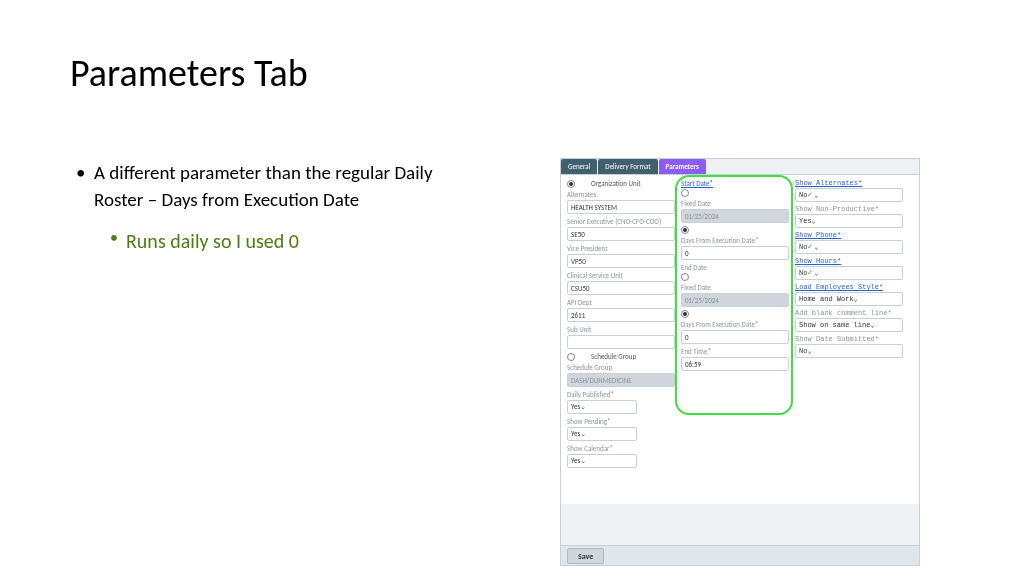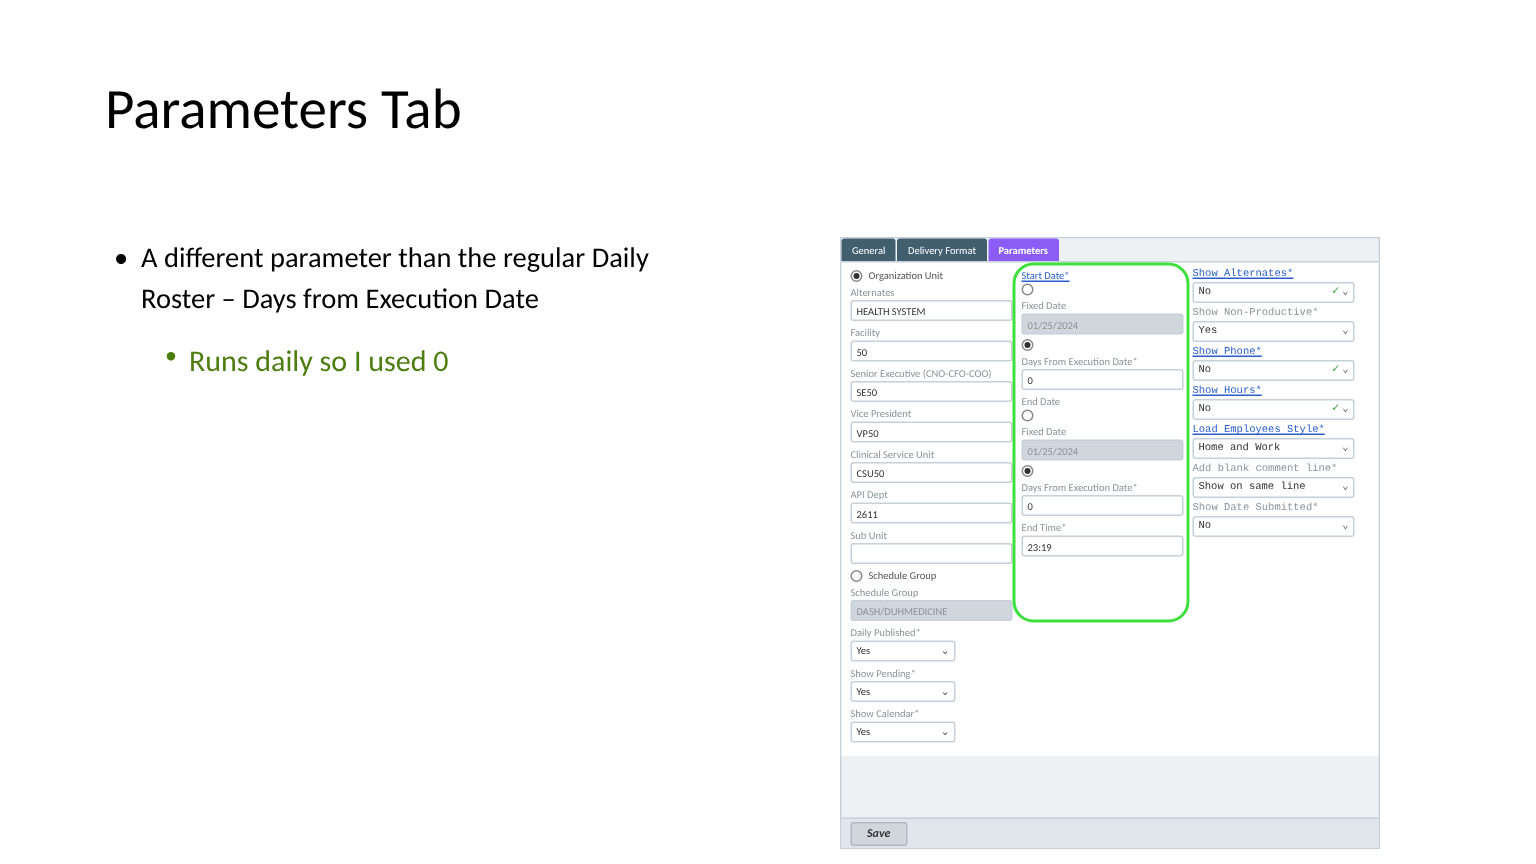--- a/index.html
+++ b/index.html
@@ -118,30 +118,29 @@
     color: #333;
     height: 14px;
     line-height: 10px;
   }
   .inp.disabled {
     background: #d0d6db;
     color: #8a949b;
   }
   .inp.sel {
     display: flex;
-    justify-content: space-between;
     align-items: center;
   }
   .inp.sel .chev { font-size: 7px; color: #555; }
   .inp.sel .check { color: #3aa23a; font-size: 8px; margin-right: 2px; }
   .inp.valid { border-color: #6fbb6f; }
   .radio-row {
     display: flex;
     align-items: center;
-    gap: 4px;
+    gap: 16px;
     font-size: 7px;
     color: #555;
     margin-bottom: 2px;
   }
   .radio {
     width: 8px; height: 8px;
     border: 1px solid #888;
     border-radius: 50%;
     display: inline-flex; align-items: center; justify-content: center;
   }
@@ -164,21 +163,20 @@
     padding-left: 6px;
   }
   .save-btn {
     background: #d0d6db;
     border: 1px solid #b0bac2;
     border-radius: 2px;
     padding: 2px 10px;
     font-size: 8px;
     font-weight: 600;
     color: #333;
-    font-style: italic;
   }
   .radio-lone {
     width: 8px; height: 8px;
     border: 1px solid #888;
     border-radius: 50%;
     display: inline-block;
     margin-bottom: 2px;
   }
   .radio-lone.on { position: relative; }
   .radio-lone.on::after {
@@ -210,24 +208,20 @@
     <div class="col col1">
       <div class="radio-row">
         <span class="radio on"></span>
         <span>Organization Unit</span>
       </div>
       <div class="field">
         <span class="label">Alternates</span>
         <div class="inp">HEALTH SYSTEM</div>
       </div>
       <div class="field">
-        <span class="label">Facility</span>
-        <div class="inp">50</div>
-      </div>
-      <div class="field">
         <span class="label">Senior Executive (CNO-CFO-COO)</span>
         <div class="inp">SE50</div>
       </div>
       <div class="field">
         <span class="label">Vice President</span>
         <div class="inp">VP50</div>
       </div>
       <div class="field">
         <span class="label">Clinical Service Unit</span>
         <div class="inp">CSU50</div>
@@ -290,21 +284,21 @@
         <span class="label">Fixed Date</span>
         <div class="inp disabled">01/25/2024</div>
       </div>
       <span class="radio-lone on"></span>
       <div class="field">
         <span class="label">Days From Execution Date*</span>
         <div class="inp">0</div>
       </div>
       <div class="field">
         <span class="label">End Time*</span>
-        <div class="inp">23:19</div>
+        <div class="inp">06:59</div>
       </div>
     </div>
 
     <div class="col col3">
       <div class="field">
         <span class="label link">Show Alternates*</span>
         <div class="inp sel">
           <span>No</span>
           <span><span class="check">✓</span><span class="chev">⌄</span></span>
         </div>

